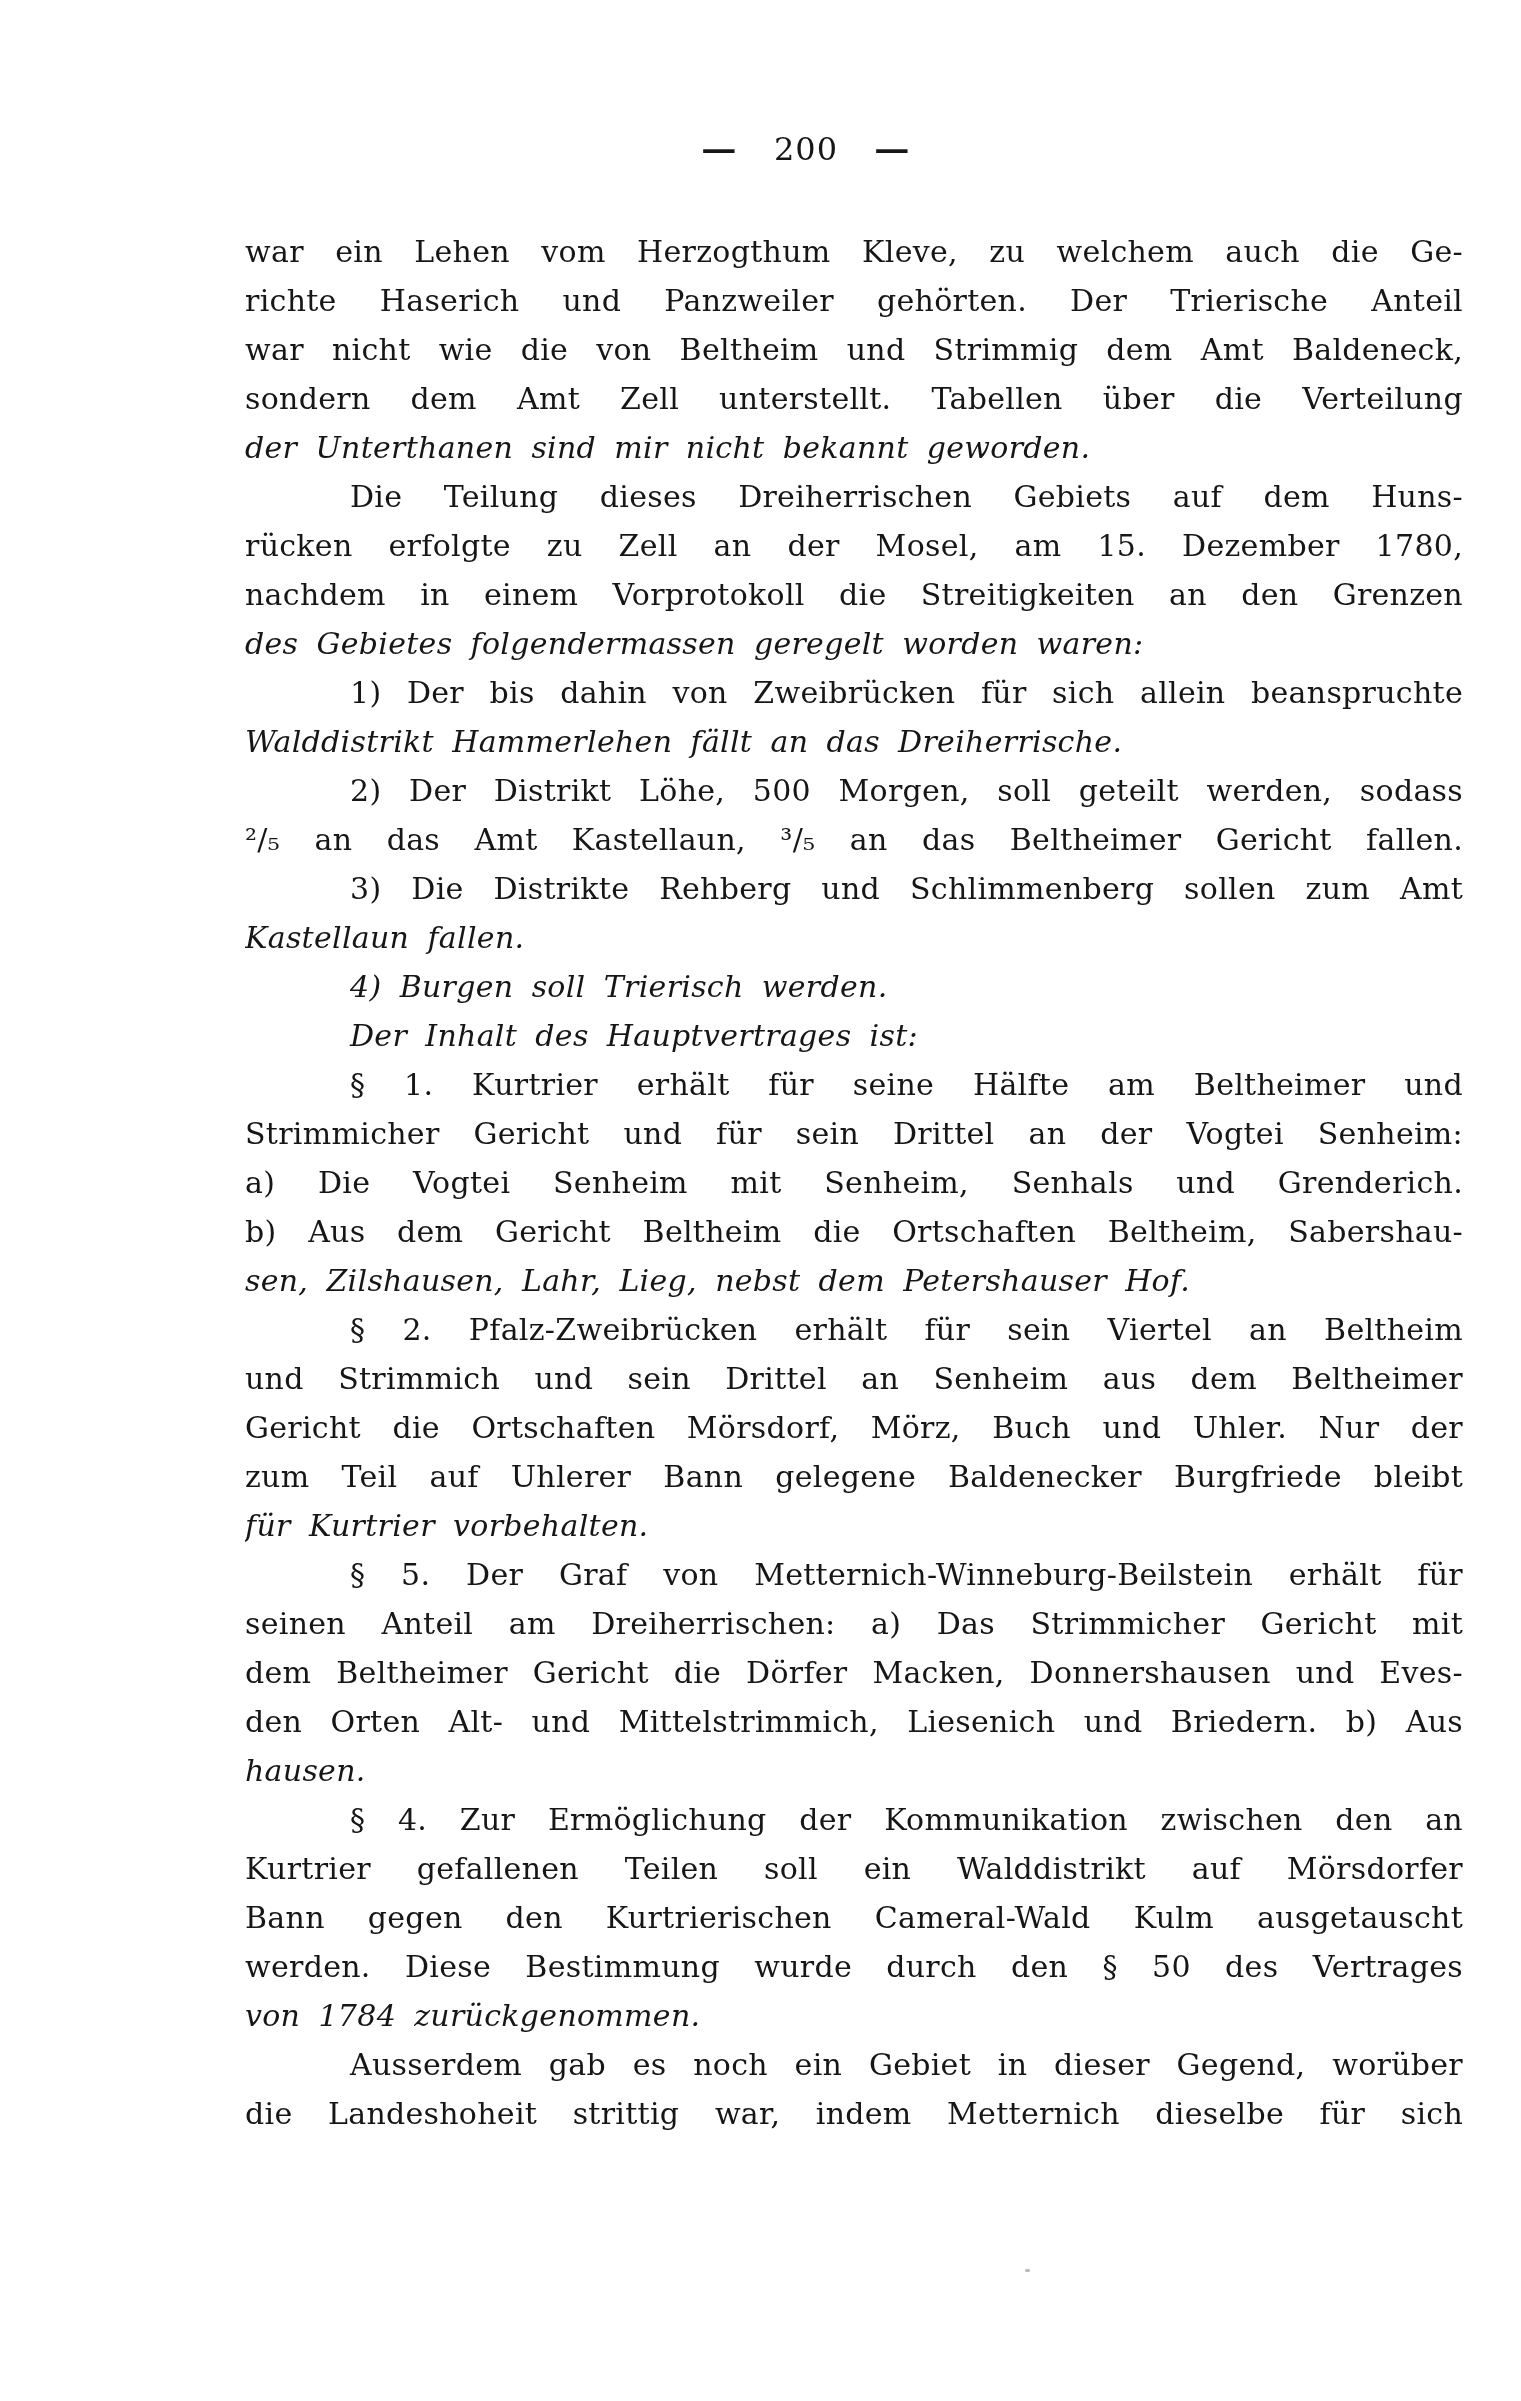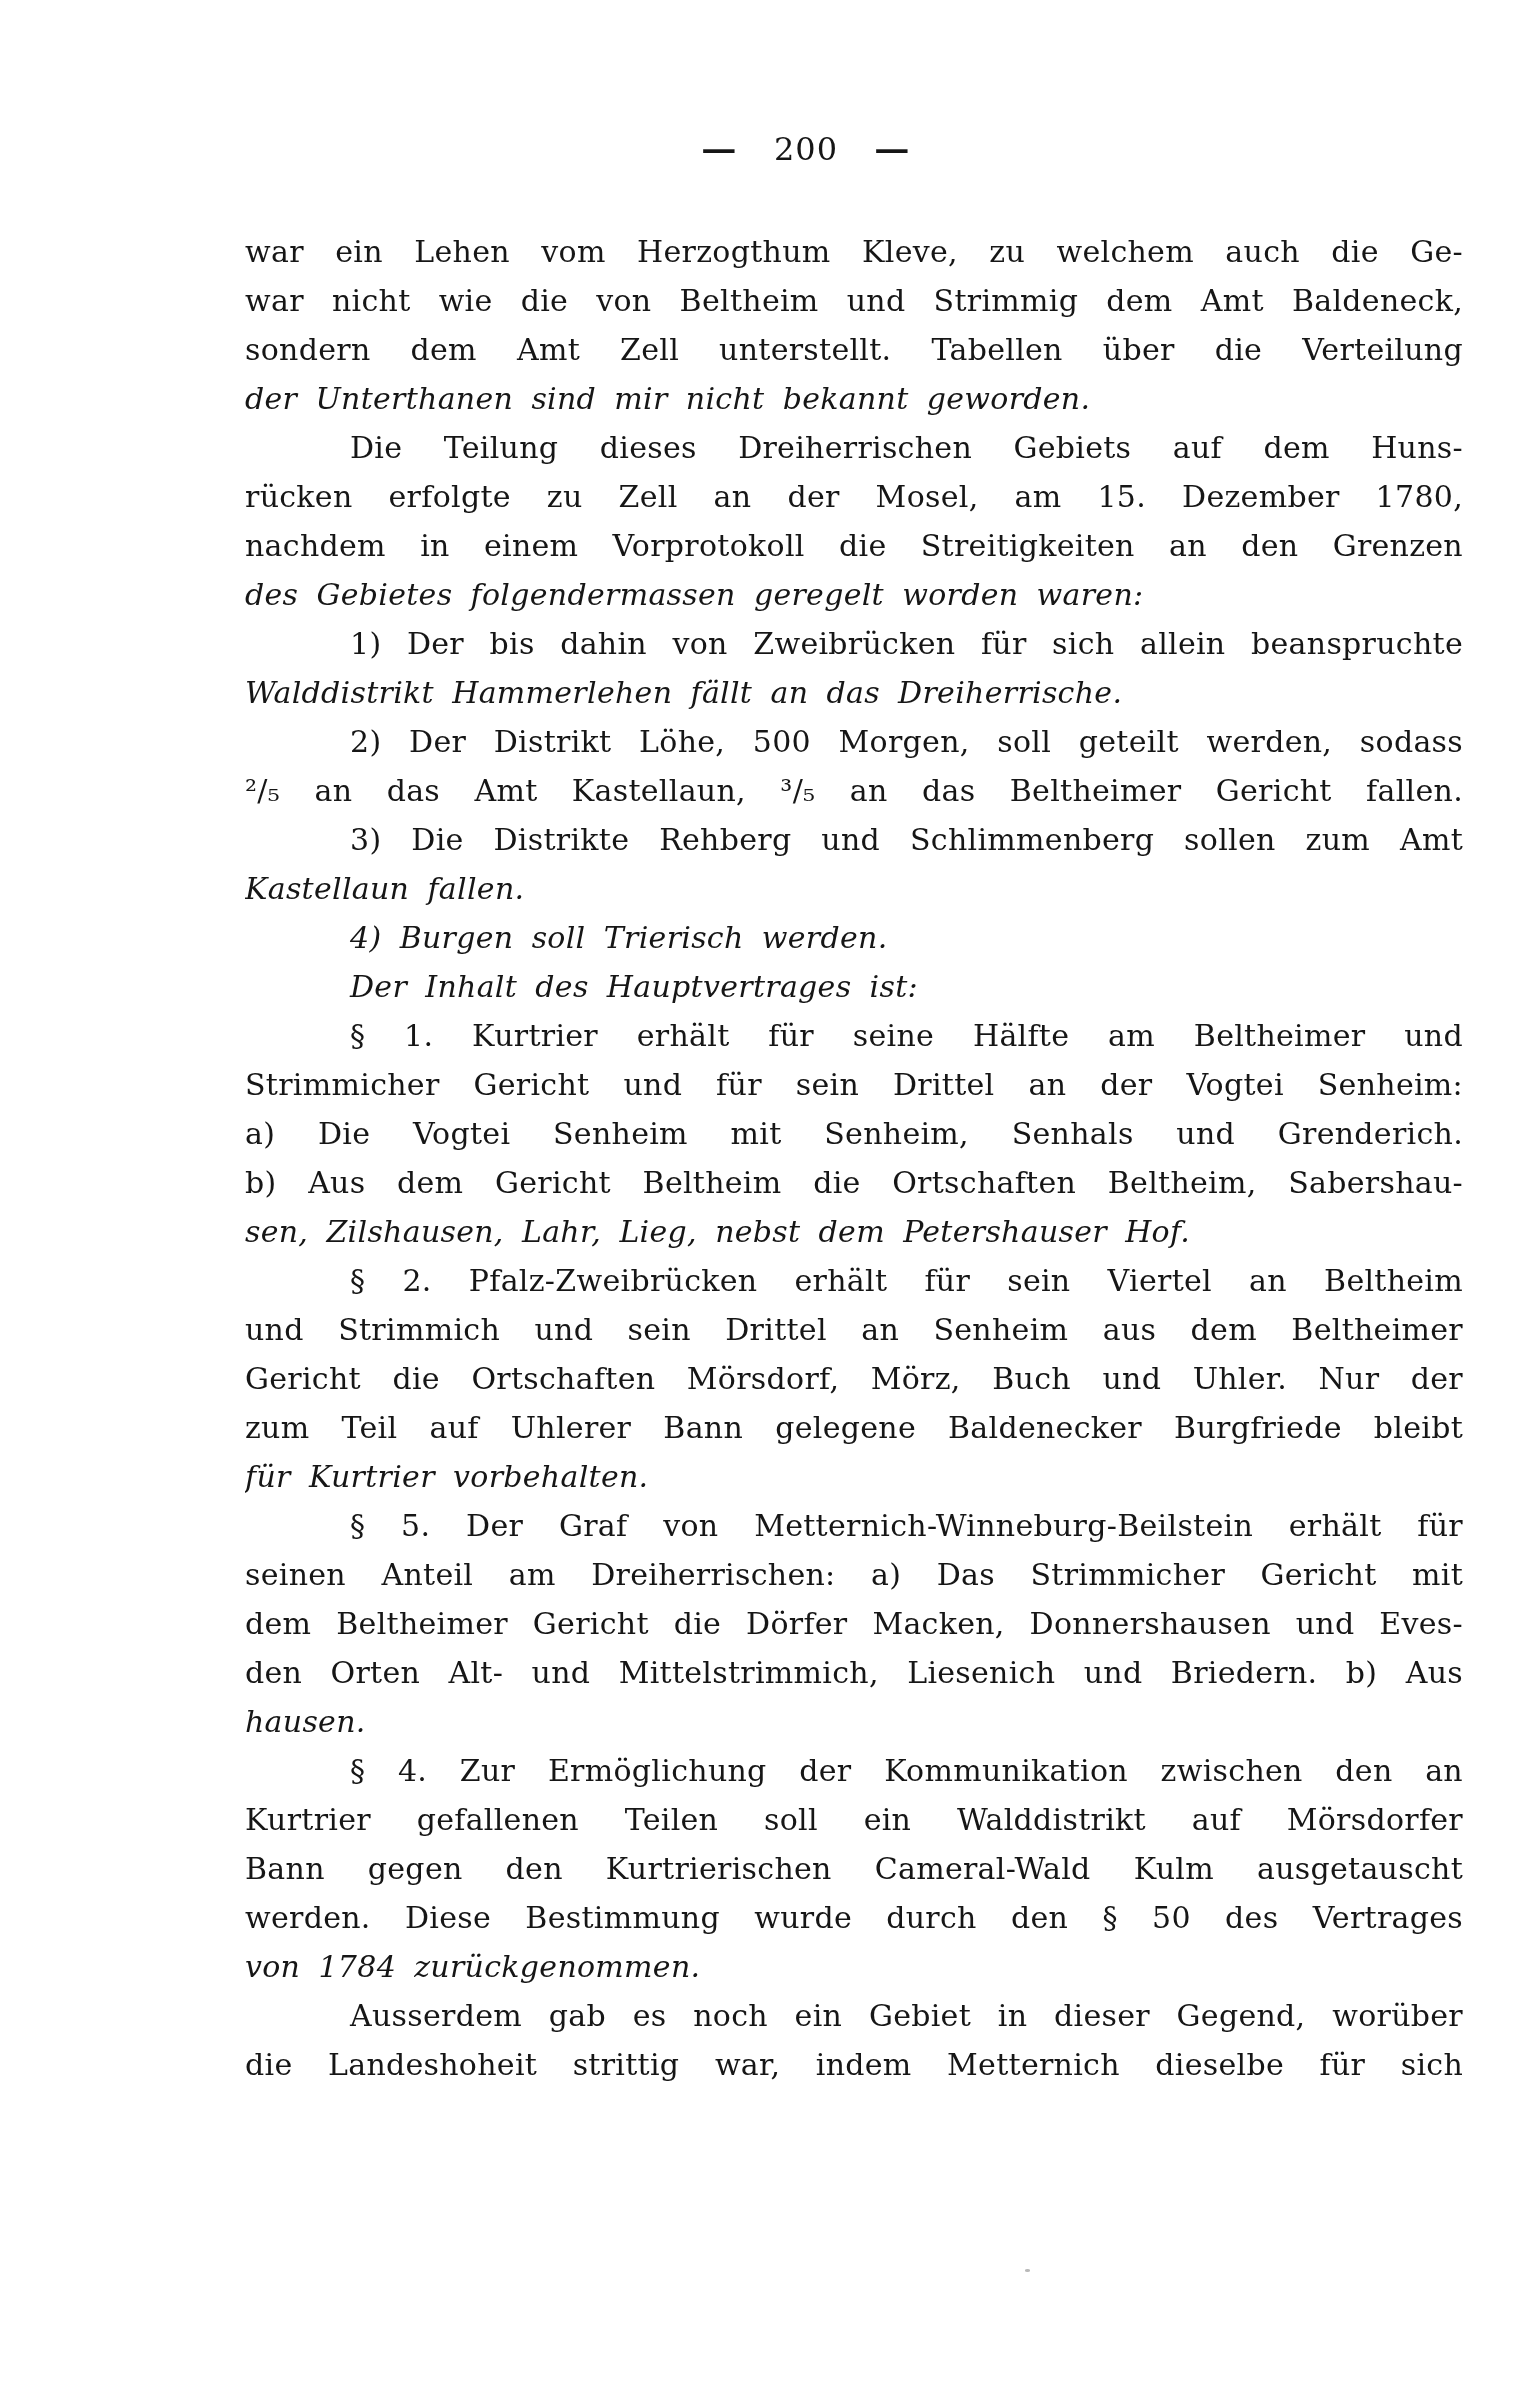--- a/index.html
+++ b/index.html
@@ -80,20 +80,21 @@
 <div class="page">
 
   <div class="folio">
     <span class="dash">—</span>
     <span class="num">200</span>
     <span class="dash">—</span>
   </div>
 
   <div class="text-block">
       <div class="line j">war ein Lehen vom Herzogthum Kleve, zu welchem auch die Ge-</div>
+      <div class="line j">richte Haserich und Panzweiler gehörten. Der Trierische Anteil</div>
       <div class="line j">war nicht wie die von Beltheim und Strimmig dem Amt Baldeneck,</div>
       <div class="line j">sondern dem Amt Zell unterstellt. Tabellen über die Verteilung</div>
       <div class="line short">der Unterthanen sind mir nicht bekannt geworden.</div>
       <div class="line j indent">Die Teilung dieses Dreiherrischen Gebiets auf dem Huns-</div>
       <div class="line j">rücken erfolgte zu Zell an der Mosel, am 15. Dezember 1780,</div>
       <div class="line j">nachdem in einem Vorprotokoll die Streitigkeiten an den Grenzen</div>
       <div class="line short">des Gebietes folgendermassen geregelt worden waren:</div>
       <div class="line j indent">1) Der bis dahin von Zweibrücken für sich allein beanspruchte</div>
       <div class="line short">Walddistrikt Hammerlehen fällt an das Dreiherrische.</div>
       <div class="line j indent">2) Der Distrikt Löhe, 500 Morgen, soll geteilt werden, sodass</div>

